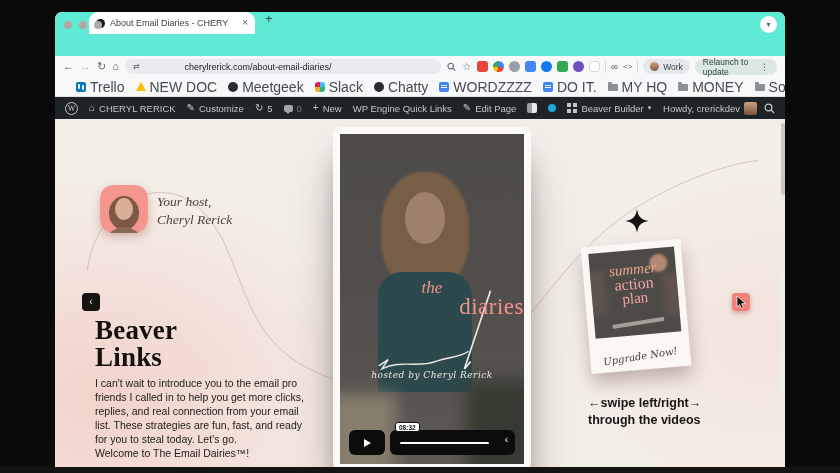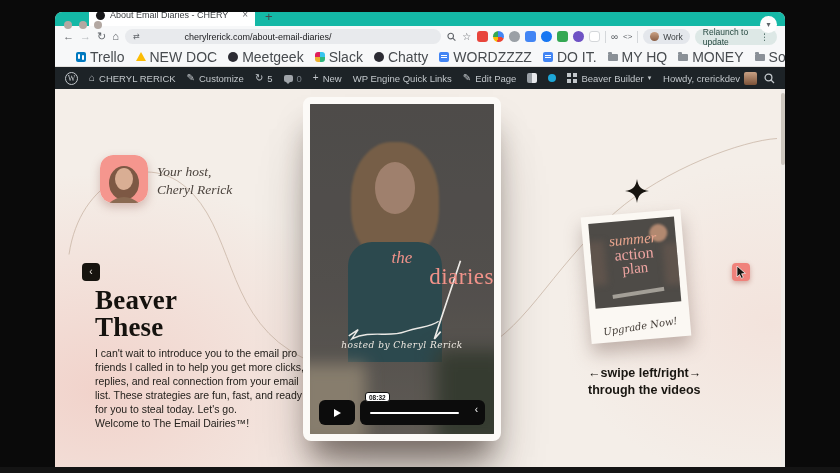--- a/index.html
+++ b/index.html
@@ -2,21 +2,21 @@
 <html><head>
 <meta charset="utf-8">
 <style>
   html,body{margin:0;padding:0;background:#000;}
   .stage{position:relative;width:840px;height:473px;background:#0a0a0a;overflow:hidden;
          font-family:"Liberation Sans",sans-serif;-webkit-font-smoothing:antialiased;}
   .viewport{position:absolute;left:55px;top:12px;width:730px;height:455px;background:#f4eee8;
             border-radius:7px 7px 0 0;overflow:hidden;display:flex;flex-direction:column;}
 
   
-  .tabstrip{height:14px;background:#14b8a6;display:flex;align-items:flex-end;position:relative;flex:none;}
+  .tabstrip{height:44px;background:#5eead4;display:flex;align-items:flex-start;position:relative;flex:none;}
   .lights{display:flex;gap:7px;align-items:center;position:absolute;left:9px;top:9px;}
   .light{width:8px;height:8px;border-radius:50%;background:#b3a8a2;}
   .tab{margin-left:34px;width:152px;height:22px;background:#fff;border-radius:9px 9px 0 0;
        display:flex;align-items:center;padding:0 7px;gap:5px;}
   .favicon{width:9px;height:9px;border-radius:50%;background:#18181a;flex:none;}
   .tab-title{font-size:9px;color:#3c4043;white-space:nowrap;overflow:hidden;text-overflow:ellipsis;flex:1;}
   .tab-close{font-size:10px;color:#5f6368;flex:none;line-height:1;}
   .newtab{font-size:13px;color:#45484d;margin:0 0 3px 10px;line-height:1;}
   .tabsearch{position:absolute;right:8px;top:4px;width:17px;height:17px;border-radius:50%;
              background:#fdfdfd;color:#5f6368;font-size:8px;display:flex;align-items:center;justify-content:center;}
@@ -98,21 +98,21 @@
   .arrowbtn{position:absolute;width:18px;height:18px;border-radius:4px;display:flex;align-items:center;
             justify-content:center;font-size:10px;line-height:1;}
   .arrow-left{left:27px;top:174px;background:#17140f;color:#efe9e2;}
   .arrow-right{left:677px;top:174px;background:#f0827b;color:#17140f;box-shadow:0 2px 5px rgba(160,70,60,.4);}
 
   .heading{position:absolute;left:40px;top:198px;font-family:"Liberation Serif",serif;font-weight:700;
            font-size:27px;line-height:1.0;color:#15120e;letter-spacing:.2px;}
   .intro{position:absolute;left:40px;top:258px;width:212px;font-size:10.5px;line-height:1.33;color:#23201c;}
 
   
-  .phone{position:absolute;left:248px;top:8px;width:184px;height:330px;border:7px solid #fcfaf7;border-radius:8px;
+  .phone{position:absolute;left:278px;top:8px;width:184px;height:330px;border:7px solid #fcfaf7;border-radius:8px;
          box-sizing:content-box;background:#5e5c59;overflow:hidden;
          box-shadow:0 24px 28px -8px rgba(45,32,26,.5),0 45px 55px -15px rgba(45,32,26,.3);}
   .vid{position:absolute;inset:0;background:linear-gradient(#605e5b 0%,#66635f 55%,#6e6a64 78%,#7a746a 100%);}
   .v-hair{position:absolute;left:41px;top:38px;width:88px;height:118px;border-radius:46% 46% 42% 42%;
           background:#9b7a57;filter:blur(1px);}
   .v-face{position:absolute;left:65px;top:58px;width:40px;height:52px;border-radius:50%;background:#d8ab8f;}
   .v-body{position:absolute;left:38px;top:138px;width:94px;height:120px;border-radius:24px 24px 0 0;background:#2f5a62;}
   .v-floor-l{position:absolute;left:-14px;bottom:-10px;width:70px;height:80px;background:#b4a78f;filter:blur(8px);}
   .v-floor-r{position:absolute;right:-16px;bottom:-12px;width:74px;height:96px;background:#3c4636;filter:blur(9px);}
   .v-dim{position:absolute;inset:0;background:rgba(40,38,36,.32);}
@@ -341,21 +341,21 @@
       </div>
       <div class="hosttext">
         <div>Your host,</div>
         <div>Cheryl Rerick</div>
       </div>
 
       <div class="arrowbtn arrow-left">‹</div>
 
       <div class="heading">
         <div>Beaver</div>
-        <div>These</div>
+        <div>Links</div>
       </div>
       <div class="intro">
         <div>I can't wait to introduce you to the email pro friends I called in to help you get more clicks, replies, and real connection from your email list. These strategies are fun, fast, and ready for you to steal today. Let's go.</div>
         <div>Welcome to The Email Dairies™!</div>
       </div>
 
       <div class="phone">
         <div class="vid">
           <div class="v-hair"></div>
           <div class="v-face"></div>

